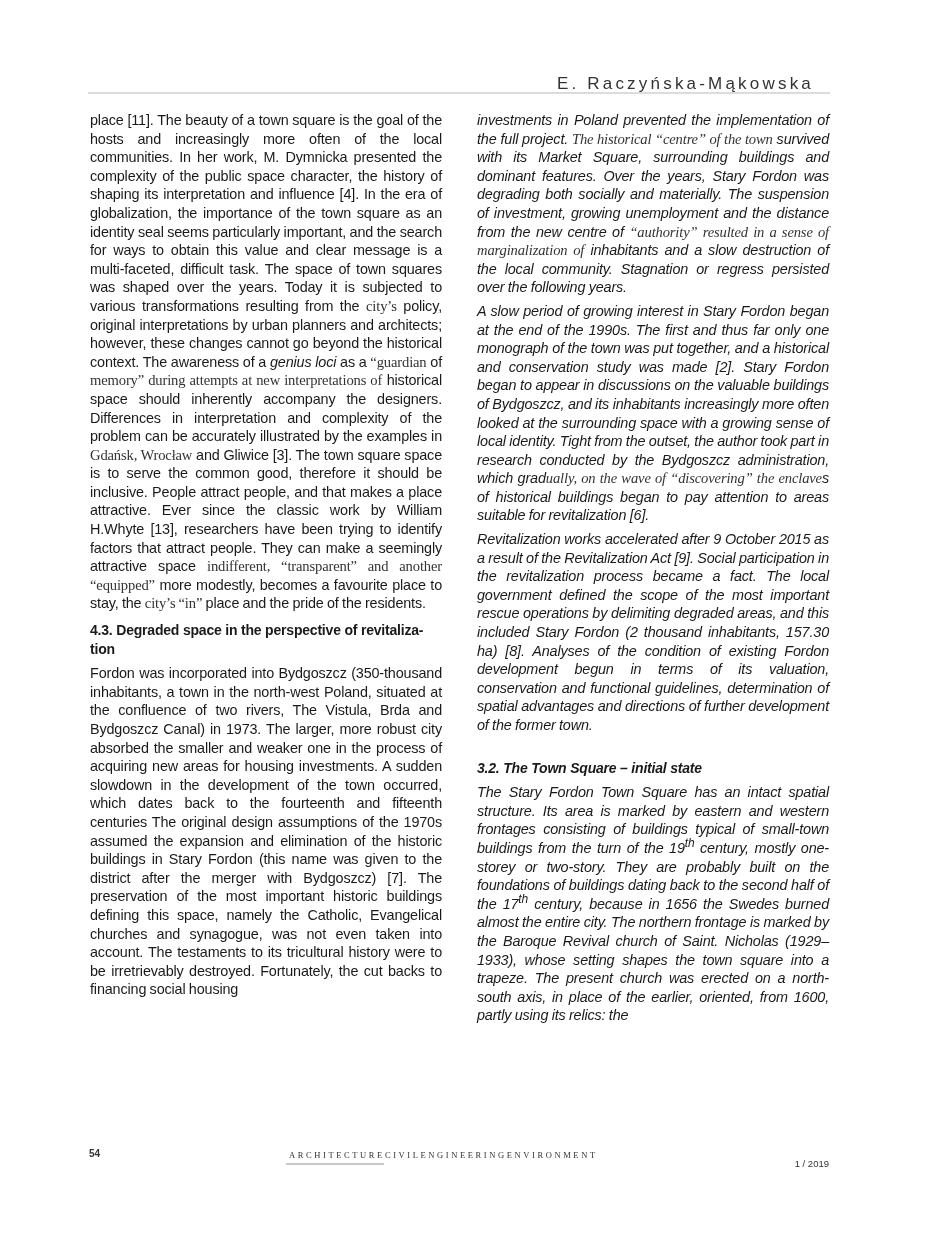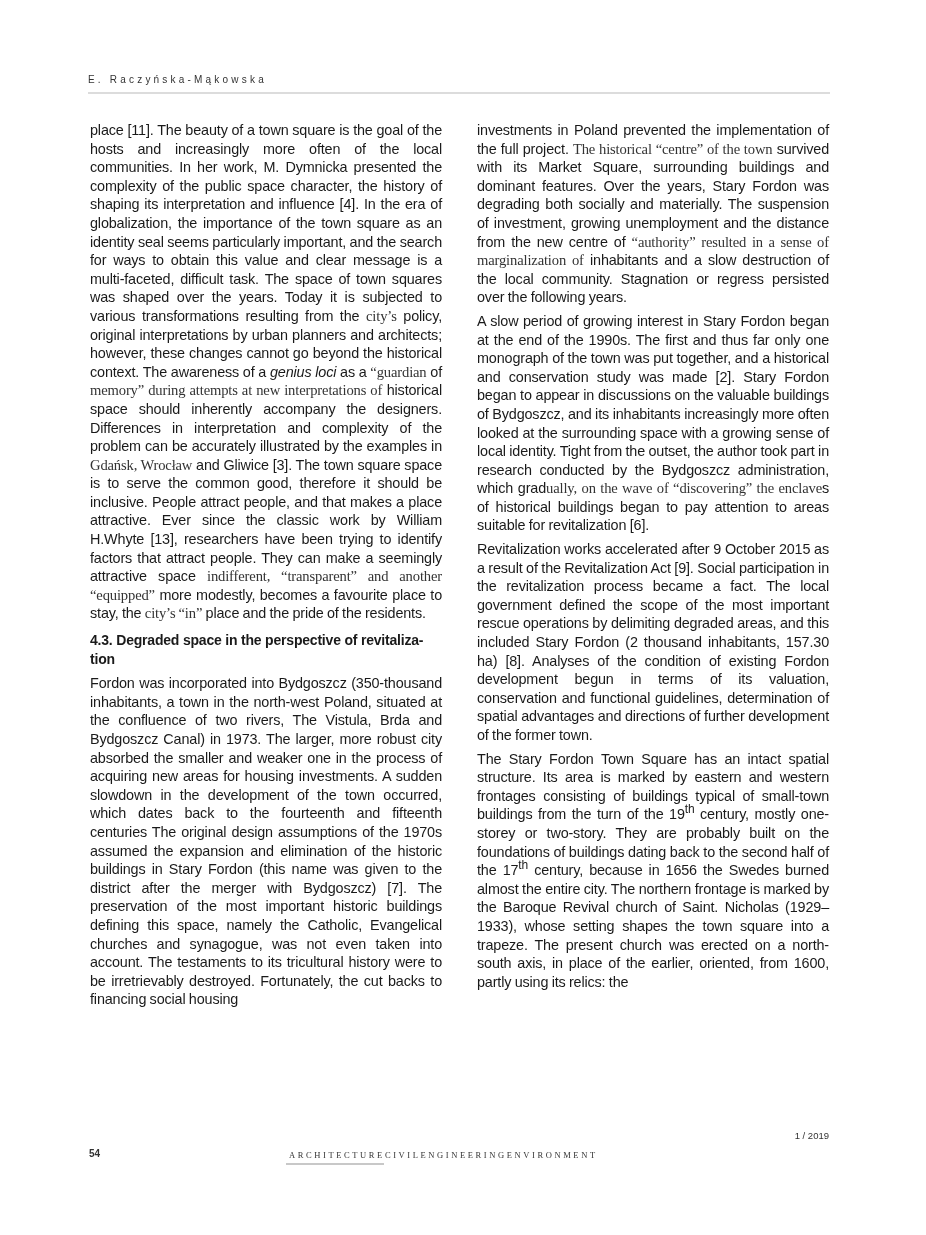--- a/index.html
+++ b/index.html
@@ -1,51 +1,52 @@
 <!DOCTYPE html>
 <html><head>
 <meta charset="utf-8">
 <style>
   html, body { margin: 0; padding: 0; background: #ffffff; }
   body { width: 926px; height: 1235px; position: relative; overflow: hidden;
          font-family: "Liberation Sans", sans-serif; color: #1a1a1a; }
-  .running-head { position: absolute; left: 88px; top: 74px; width: 742px; text-align: left;
-                  font-size: 10px; letter-spacing: 3.2px; color: #333; }
+  .running-head { position: absolute; left: 72px; top: 74px; width: 742px; text-align: right;
+                  font-size: 17px; letter-spacing: 3.2px; color: #333; }
   .head-rule { position: absolute; left: 88px; top: 92px; width: 742px; height: 2px; background: #dcdcdc; }
-  .col { position: absolute; top: 121px; width: 352px; }
+  .col { position: absolute; top: 111px; width: 352px; }
   .col-left { left: 90px; }
-  .col-right { left: 477px; }
+  .col-right { left: 477px; font-style: italic; }
   p { margin: 0 0 5px 0; font-size: 14.4px; line-height: 18.6px; text-align: justify;
       hyphens: manual; letter-spacing: -0.15px; word-spacing: -0.5px; }
   .serif { font-family: "Liberation Serif", serif; font-size: 14.6px; color: #333; }
   .it { font-style: italic; }
   h2 { margin: 18px 0 0 0; font-size: 18.5px; line-height: 26px; font-weight: bold; letter-spacing: -0.1px; }
   h3 { margin: 8px 0 6px 0; font-size: 14px; line-height: 18.6px; font-weight: bold; letter-spacing: -0.2px; }
   .col-right h3 { margin-top: 24px; }
   sup { font-size: 12px; line-height: 0; vertical-align: 6px; }
   .footer-page { position: absolute; left: 89px; top: 1148px; font-size: 10px; color: #333; font-weight: bold; }
   .footer-journal { position: absolute; left: 289px; top: 1150px; font-size: 8.5px; letter-spacing: 2.6px; color: #333; font-family: Liberation Serif, serif; }
   .footer-underline { position: absolute; left: 286px; top: 1163px; width: 98px; height: 2px; background: #c8c8c8; }
-  .footer-issue { position: absolute; right: 97px; top: 1130px; font-size: 9.5px; color: #333; }
+  .footer-issue { position: absolute; right: 97px; top: 1158px; font-size: 9.5px; color: #333; }
 </style>
 </head>
 <body>
 
 <div class="running-head">E. Raczyńska-Mąkowska</div>
 <div class="head-rule"></div>
 
 <div class="col col-left">
   <p>place [11]. The beauty of a town square is the goal of the hosts and increasingly more often of the local communities. In her work, M. Dymnicka presented the complexity of the public space character, the his­tory of shaping its interpretation and influence [4]. In the era of globalization, the importance of the town square as an identity seal seems particularly impor­tant, and the search for ways to obtain this value and clear message is a multi-faceted, difficult task. The space of town squares was shaped over the years. Today it is subjected to various transformations resulting from the <span class="serif">city’s</span> policy, original interpreta­tions by urban planners and architects; however, these changes cannot go beyond the historical con­text. The awareness of a <span class="it">genius loci</span> as a <span class="serif">“guardian</span> of <span class="serif">memory” during attempts at new interpretations of</span> historical space should inherently accompany the designers. Differences in interpretation and complex­ity of the problem can be accurately illustrated by the examples in <span class="serif">Gdańsk, Wrocław</span> and Gliwice [3]. The town square space is to serve the common good, therefore it should be inclusive. People attract peo­ple, and that makes a place attractive. Ever since the classic work by William H.Whyte [13], researchers have been trying to identify factors that attract peo­ple. They can make a seemingly attractive space <span class="serif">indifferent, “transparent” and another “equipped”</span> more modestly, becomes a favourite place to stay, the <span class="serif">city’s “in”</span> place and the pride of the residents.</p>
   <h3>4.3. Degraded space in the perspective of revitaliza­tion</h3>
   <p>Fordon was incorporated into Bydgoszcz (350-thou­sand inhabitants, a town in the north-west Poland, sit­uated at the confluence of two rivers, The Vistula, Brda and Bydgoszcz Canal) in 1973. The larger, more robust city absorbed the smaller and weaker one in the process of acquiring new areas for housing invest­ments. A sudden slowdown in the development of the town occurred, which dates back to the fourteenth and fifteenth centuries The original design assump­tions of the 1970s assumed the expansion and elimi­nation of the historic buildings in Stary Fordon (this name was given to the district after the merger with Bydgoszcz) [7]. The preservation of the most impor­tant historic buildings defining this space, namely the Catholic, Evangelical churches and synagogue, was not even taken into account. The testaments to its tri­cultural history were to be irretrievably destroyed. Fortunately, the cut backs to financing social housing</p>
 </div>
 
 <div class="col col-right">
   <p>investments in Poland prevented the implementation of the full project. <span class="serif">The historical “centre” of the town</span> survived with its Market Square, surrounding build­ings and dominant features. Over the years, Stary Fordon was degrading both socially and materially. The suspension of investment, growing unemploy­ment and the distance from the new centre of <span class="serif">“authority” resulted in a sense of marginalization of</span> inhabitants and a slow destruction of the local com­munity. Stagnation or regress persisted over the fol­lowing years.</p>
   <p>A slow period of growing interest in Stary Fordon began at the end of the 1990s. The first and thus far only one monograph of the town was put together, and a historical and conservation study was made [2]. Stary Fordon began to appear in discussions on the valuable buildings of Bydgoszcz, and its inhabitants increasingly more often looked at the surrounding space with a growing sense of local identity. Tight from the outset, the author took part in research con­ducted by the Bydgoszcz administration, which grad­<span class="serif">ually, on the wave of “discovering” the enclave</span>s of historical buildings began to pay attention to areas suitable for revitalization [6].</p>
   <p>Revitalization works accelerated after 9 October 2015 as a result of the Revitalization Act [9]. Social participation in the revitalization process became a fact. The local government defined the scope of the most important rescue operations by delimiting degraded areas, and this included Stary Fordon (2 thousand inhabitants, 157.30 ha) [8]. Analyses of the condition of existing Fordon development begun in terms of its valuation, conservation and functional guidelines, determination of spatial advantages and directions of further development of the former town.</p>
+  <h3>3.2. The Town Square – initial state</h3>
   <p>The Stary Fordon Town Square has an intact spatial structure. Its area is marked by eastern and western frontages consisting of buildings typical of small-town buildings from the turn of the 19<sup>th</sup> century, mostly one-storey or two-story. They are probably built on the foundations of buildings dating back to the sec­ond half of the 17<sup>th</sup> century, because in 1656 the Swedes burned almost the entire city. The northern frontage is marked by the Baroque Revival church of Saint. Nicholas (1929–1933), whose setting shapes the town square into a trapeze. The present church was erected on a north-south axis, in place of the ear­lier, oriented, from 1600, partly using its relics: the</p>
 </div>
 
 <div class="footer-page">54</div>
 <div class="footer-journal">ARCHITECTURECIVILENGINEERINGENVIRONMENT</div>
 <div class="footer-underline"></div>
 <div class="footer-issue">1 / 2019</div>
 
 </body></html>

